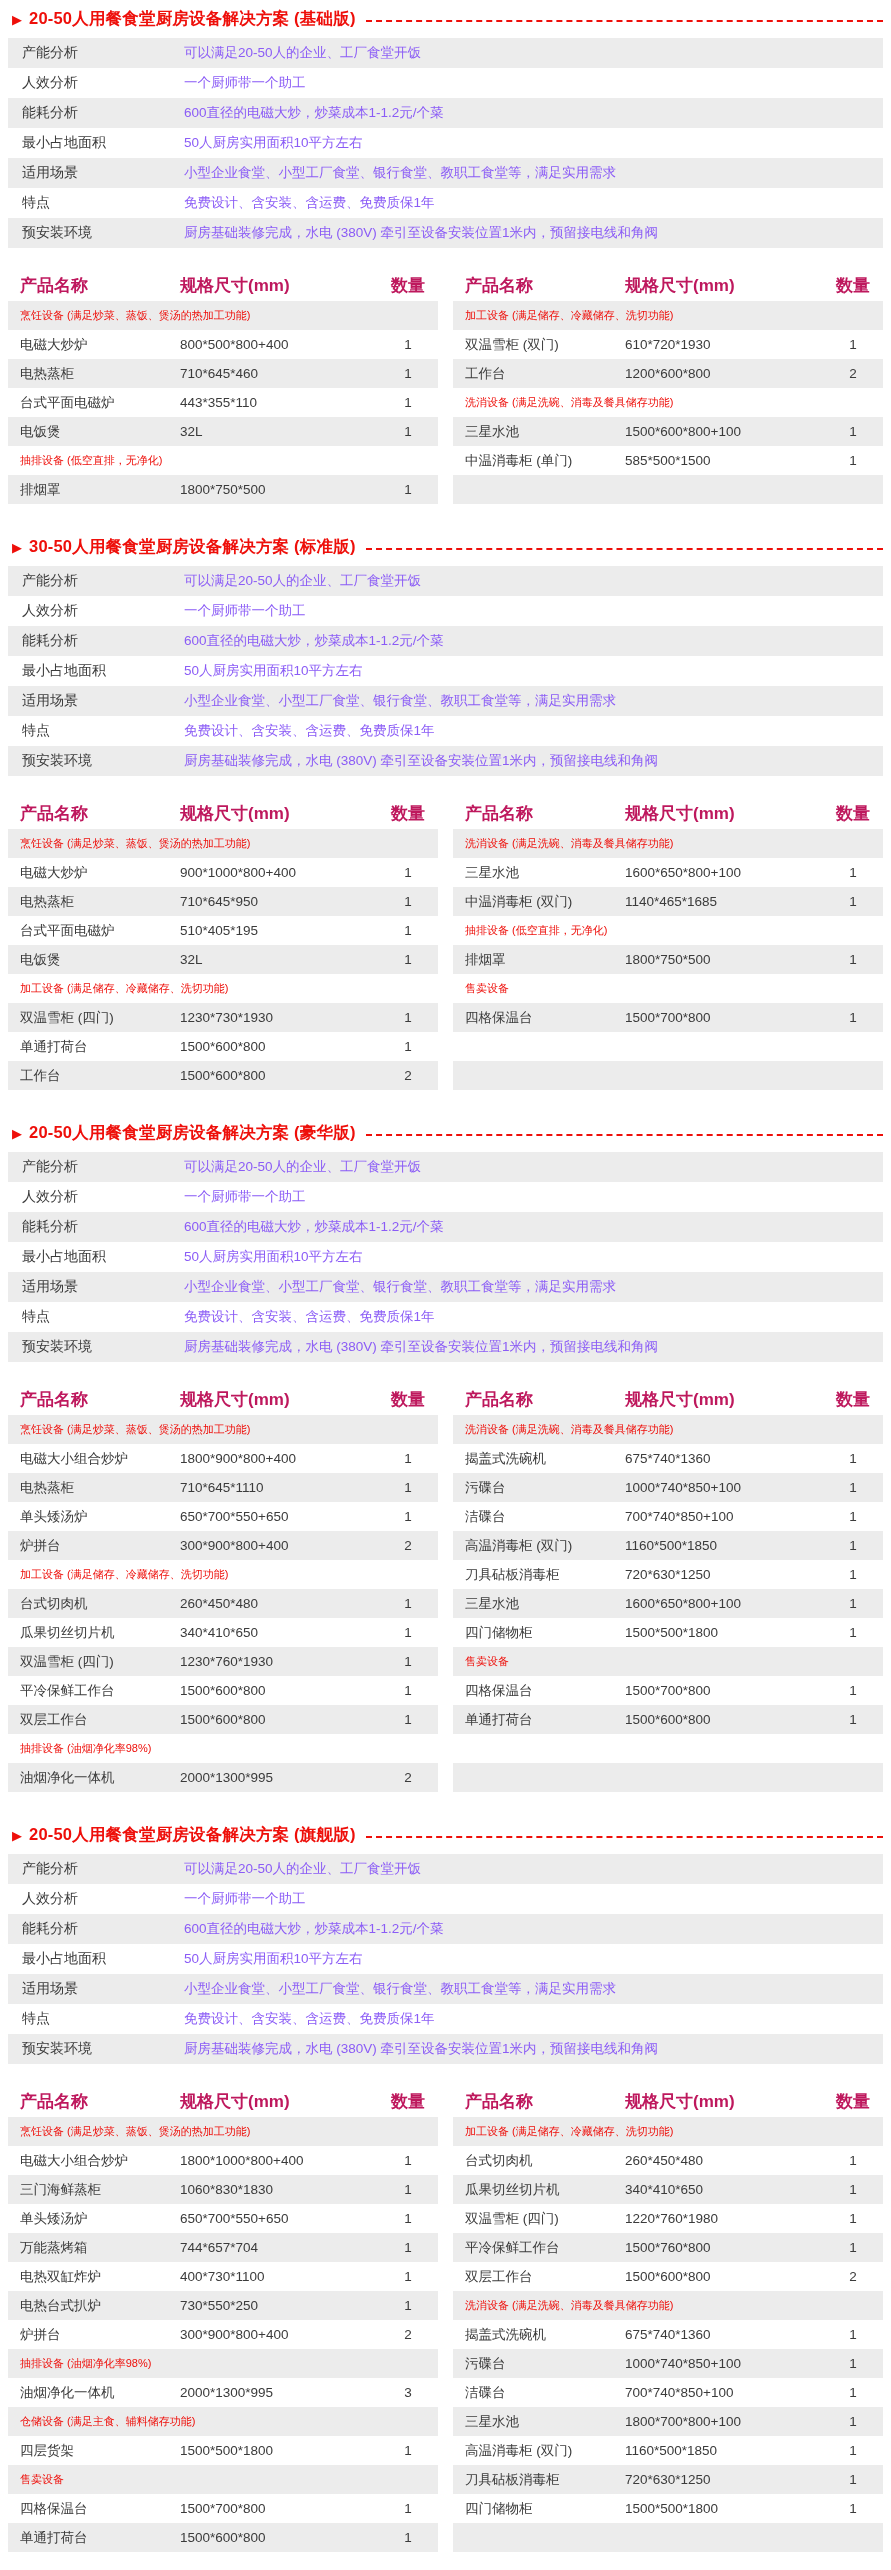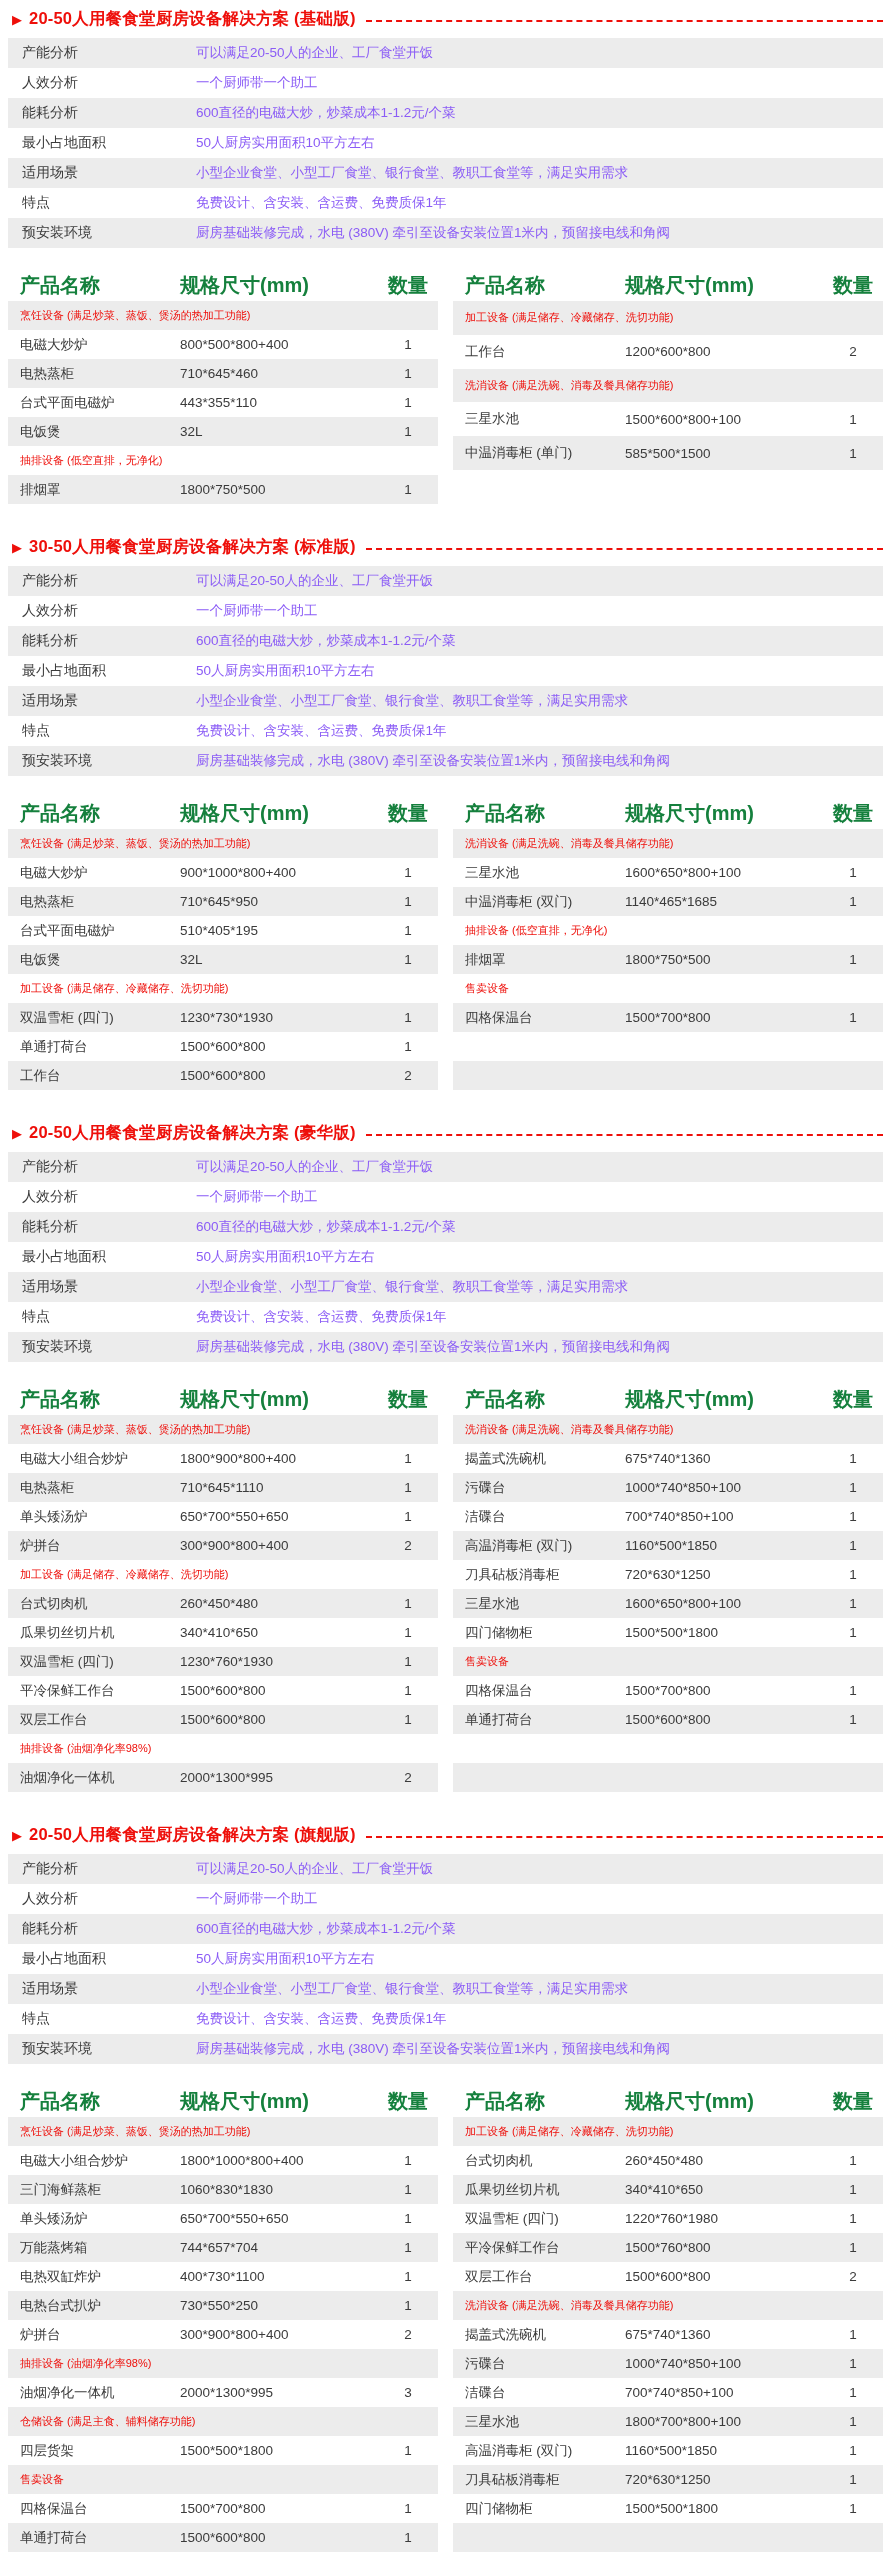--- a/index.html
+++ b/index.html
@@ -14,29 +14,29 @@
   .section:first-of-type{margin-top:6px;}
 
   
   .sec-header{display:flex;align-items:center;height:26px;margin-bottom:6px;}
   .tri{color:var(--red);font-size:13px;margin:0 7px 0 4px;line-height:1;}
   .sec-title{color:var(--red);font-weight:bold;font-size:16.5px;white-space:nowrap;letter-spacing:.2px;}
   .dashes{flex:1;border-top:2px dashed var(--red);height:0;margin-left:10px;margin-top:3px;}
 
   
   .props{margin-top:2px;}
-  .prow{display:flex;align-items:center;height:30px;font-size:13.5px;gap:12px;}
+  .prow{display:flex;align-items:center;height:30px;font-size:13.5px;}
   .prow:nth-child(odd){background:var(--gray);}
   .plabel{width:162px;padding-left:14px;flex-shrink:0;font-size:14px;color:#3b3b3b;}
   .pvalue{flex:1;color:#8b5cf6;}
 
   
   .tables{display:flex;gap:15px;margin-top:22px;}
   .equip{flex:1;border-collapse:collapse;table-layout:fixed;font-size:13.5px;}
-  .equip th{height:31px;text-align:left;font-weight:bold;color:#15803d;font-size:20px;padding:0;}
+  .equip th{height:31px;text-align:left;font-weight:bold;color:#be185d;font-size:17px;padding:0;}
   .th-name{width:40%;padding-left:12px !important;}
   .th-spec{width:46%;margin-left:28px;}
   .th-qty{width:14%;text-align:center !important;}
   .equip td{height:29px;padding:0;overflow:hidden;white-space:nowrap;}
   .equip td.name{padding-left:12px;}
   .equip td.qty{text-align:center;}
   .equip tbody tr:nth-child(odd){background:var(--gray);}
   .equip tr.cat td{color:var(--red);font-size:11px;}
 </style>
 </head>
@@ -128,20 +128,25 @@
               <th class="th-name">产品名称</th>
               <th class="th-spec">规格尺寸(mm)</th>
               <th class="th-qty">数量</th>
             </tr>
           </thead>
           <tbody>
             <tr class="cat">
               <td class="name" colspan="3">加工设备 (满足储存、冷藏储存、洗切功能)</td>
             </tr>
             <tr class="item">
+              <td class="name">双温雪柜 (双门)</td>
+              <td class="spec">610*720*1930</td>
+              <td class="qty">1</td>
+            </tr>
+            <tr class="item">
               <td class="name">工作台</td>
               <td class="spec">1200*600*800</td>
               <td class="qty">2</td>
             </tr>
             <tr class="cat">
               <td class="name" colspan="3">洗消设备 (满足洗碗、消毒及餐具储存功能)</td>
             </tr>
             <tr class="item">
               <td class="name">三星水池</td>
               <td class="spec">1500*600*800+100</td>

